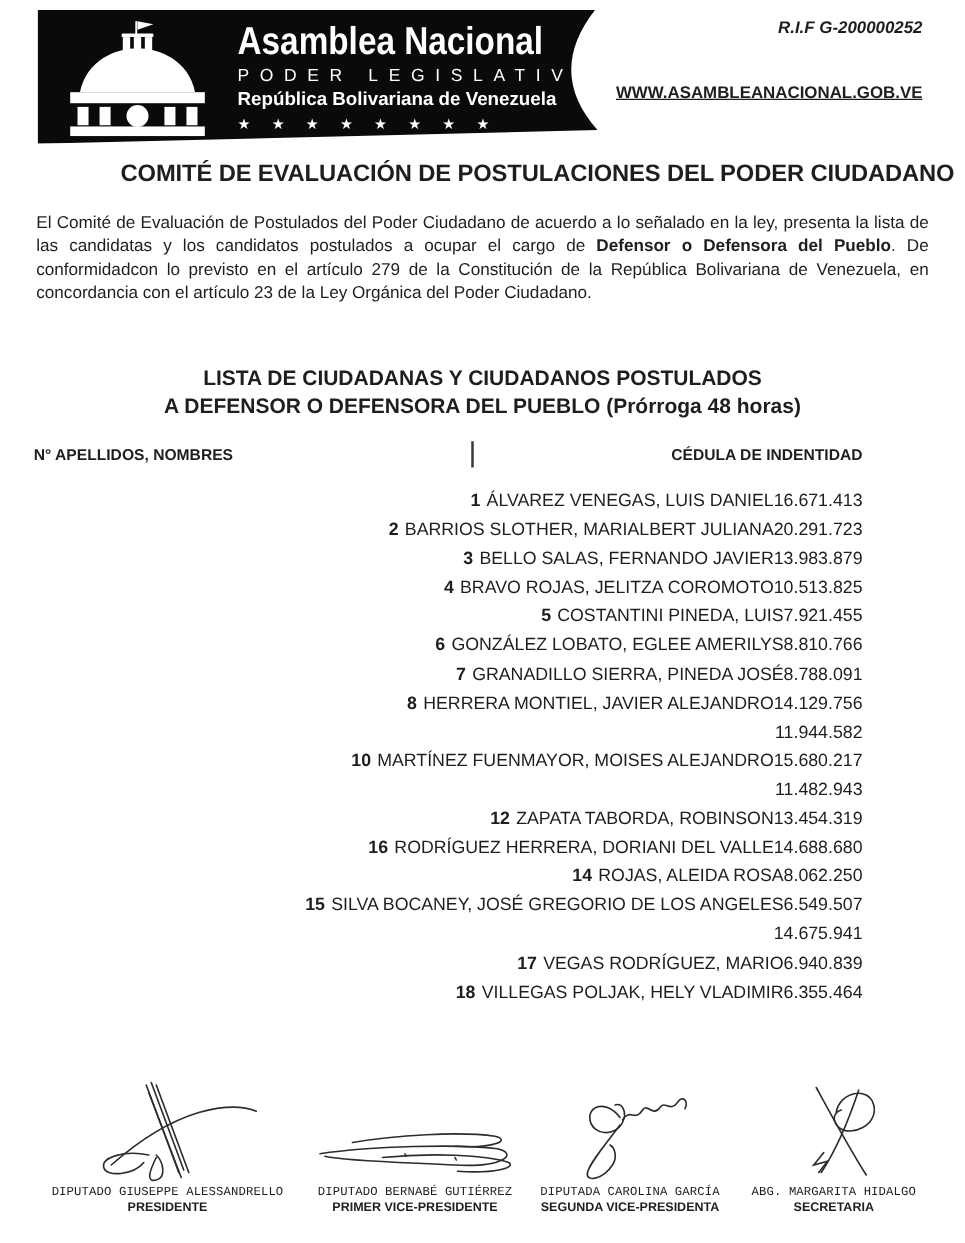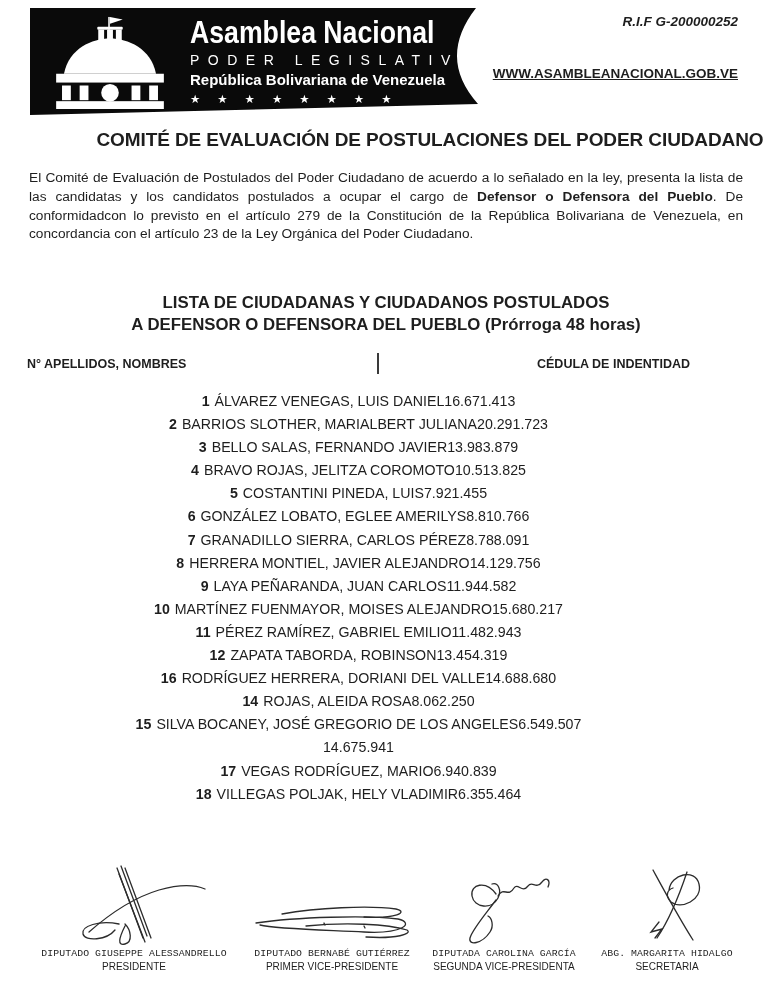--- a/index.html
+++ b/index.html
@@ -27,33 +27,33 @@
     font-size:19px;font-weight:bold;letter-spacing:-0.1px;margin-left:44px;}
   .intro{position:absolute;top:169px;left:29px;width:714px;font-size:13.7px;
     line-height:18.8px;text-align:justify;}
   .subtitle{position:absolute;top:256px;left:0;width:100%;text-align:center;
     font-size:16.8px;font-weight:bold;line-height:21.5px;margin-top:36px;}
   
   .thead{position:absolute;top:357px;left:27px;width:663px;display:flex;
     justify-content:space-between;font-size:12.5px;font-weight:bold;}
   .col-sep{position:absolute;left:377px;top:353px;width:1.5px;height:21px;background:#3a3a3a;}
   .rows{position:absolute;top:390px;left:27px;width:663px;}
-  .row{display:flex;justify-content:center;height:23.1px;line-height:23.1px;
+  .row{display:flex;justify-content:flex-end;height:23.1px;line-height:23.1px;
     font-size:14.2px;white-space:nowrap;}
   .row-num{font-weight:bold;margin-right:5px;}
   .row-id{text-align:right;}
   
   .sigs{position:absolute;top:860px;left:28px;width:716px;height:120px;}
   .sig-block{position:absolute;top:0;text-align:center;}
   .sig1{left:0;width:212px;} .sig2{left:214px;width:180px;}
   .sig3{left:394px;width:164px;} .sig4{left:562px;width:154px;}
   .sig-art{height:86px;display:flex;align-items:flex-end;justify-content:center;}
   .sig-art svg{display:block;}
   .sig-name{font-size:9.8px;margin-top:2px;letter-spacing:0.1px;font-family:Liberation Mono, monospace;}
-  .sig-role{font-size:10px;font-weight:normal;margin-top:2px;}
+  .sig-role{font-size:10px;font-weight:bold;margin-top:2px;}
   .sigpath{fill:none;stroke:#2c2c2c;stroke-width:1.3;stroke-linecap:round;}
 </style>
 </head>
 <body>
 
 <div class="page">
 
   <div class="banner">
     <div class="banner-inner">
       <svg class="logo-svg" viewBox="0 0 130 96">
@@ -126,41 +126,39 @@
       <span class="row-main"><span class="row-num">5</span><span>COSTANTINI PINEDA, LUIS</span></span>
       <span class="row-id">7.921.455</span>
     </div>
 
     <div class="row">
       <span class="row-main"><span class="row-num">6</span><span>GONZÁLEZ LOBATO, EGLEE AMERILYS</span></span>
       <span class="row-id">8.810.766</span>
     </div>
 
     <div class="row">
-      <span class="row-main"><span class="row-num">7</span><span>GRANADILLO SIERRA, CARLOS PÉREZ</span></span>
+      <span class="row-main"><span class="row-num">7</span><span>GRANADILLO SIERRA, PINEDA JOSÉ</span></span>
       <span class="row-id">8.788.091</span>
     </div>
 
     <div class="row">
       <span class="row-main"><span class="row-num">8</span><span>HERRERA MONTIEL, JAVIER ALEJANDRO</span></span>
       <span class="row-id">14.129.756</span>
     </div>
 
     <div class="row">
-      <span class="row-main"><span class="row-num">9</span><span>LAYA PEÑARANDA, JUAN CARLOS</span></span>
       <span class="row-id">11.944.582</span>
     </div>
 
     <div class="row">
       <span class="row-main"><span class="row-num">10</span><span>MARTÍNEZ FUENMAYOR, MOISES ALEJANDRO</span></span>
       <span class="row-id">15.680.217</span>
     </div>
 
     <div class="row">
-      <span class="row-main"><span class="row-num">11</span><span>PÉREZ RAMÍREZ, GABRIEL EMILIO</span></span>
       <span class="row-id">11.482.943</span>
     </div>
 
     <div class="row">
       <span class="row-main"><span class="row-num">12</span><span>ZAPATA TABORDA, ROBINSON</span></span>
       <span class="row-id">13.454.319</span>
     </div>
 
     <div class="row">
       <span class="row-main"><span class="row-num">16</span><span>RODRÍGUEZ HERRERA, DORIANI DEL VALLE</span></span>

